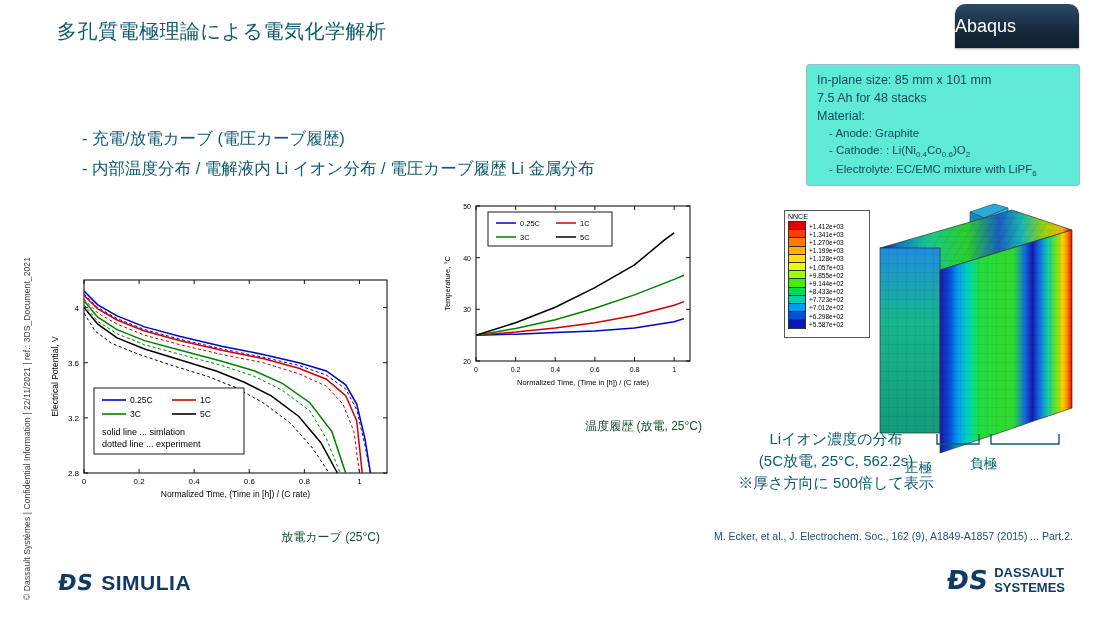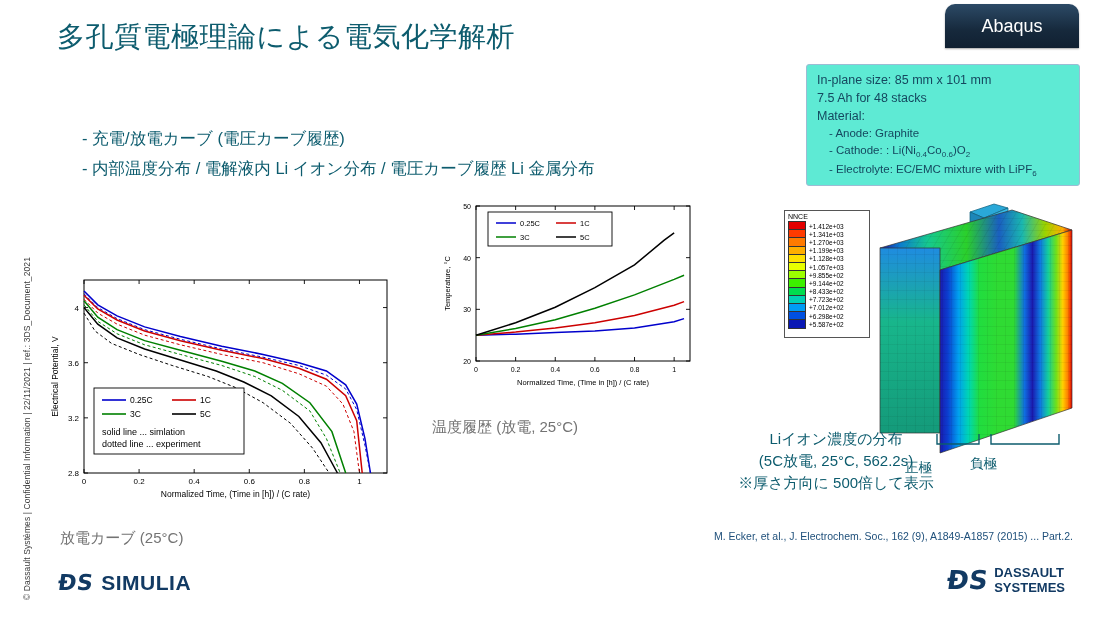--- a/index.html
+++ b/index.html
@@ -24,34 +24,34 @@
     white-space:nowrap;
     letter-spacing:.1px;
   }
   .copyright-wrap{
     position:absolute;left:14px;top:470px;height:1px;width:1px;
   }
 
   
   .abaqus-tab{
     position:absolute;right:18px;top:4px;
-    width:134px;height:44px;
+    width:124px;height:44px;
     background:linear-gradient(180deg,#2c4a66 0%,#16293c 60%,#102031 100%);
     border-radius:10px 10px 0 0;
     color:#fff;
-    display:flex;align-items:center;justify-content:center;
+    display:flex;align-items:center;justify-content:flex-start;
     font-size:18px;
     font-weight:400;
     box-shadow:0 1px 2px rgba(0,0,0,.35);
   }
 
   
   .title{
     position:absolute;left:57px;top:18px;
-    font-size:28px;color:#0d5c6e;
+    font-size:20px;color:#0d5c6e;
     letter-spacing:.5px;
   }
 
   
   .bullet1{
     position:absolute;left:57px;top:85px;
     font-size:23px;color:#0d5c6e;
   }
   .bullet1 .dot{
     display:inline-block;width:10px;height:10px;border-radius:50%;
@@ -80,23 +80,23 @@
     font-size:12.5px;
     line-height:1.45;
   }
   .infobox .indent{padding-left:12px;font-size:11.5px;}
   sub{font-size:8px;}
 
   
   .chart-box{position:absolute;}
   .cap{
     position:absolute;
-    color:#737373;
-    font-size:15px;
-    text-align:left;
+    color:#14532d;
+    font-size:12px;
+    text-align:right;
   }
 
   
   .model{position:absolute;left:780px;top:200px;width:300px;height:260px;}
 
   .legend-box{
     position:absolute;left:784px;top:210px;
     width:86px;height:128px;
     background:#ffffff;border:1px solid #555;
     font-size:6.5px;

